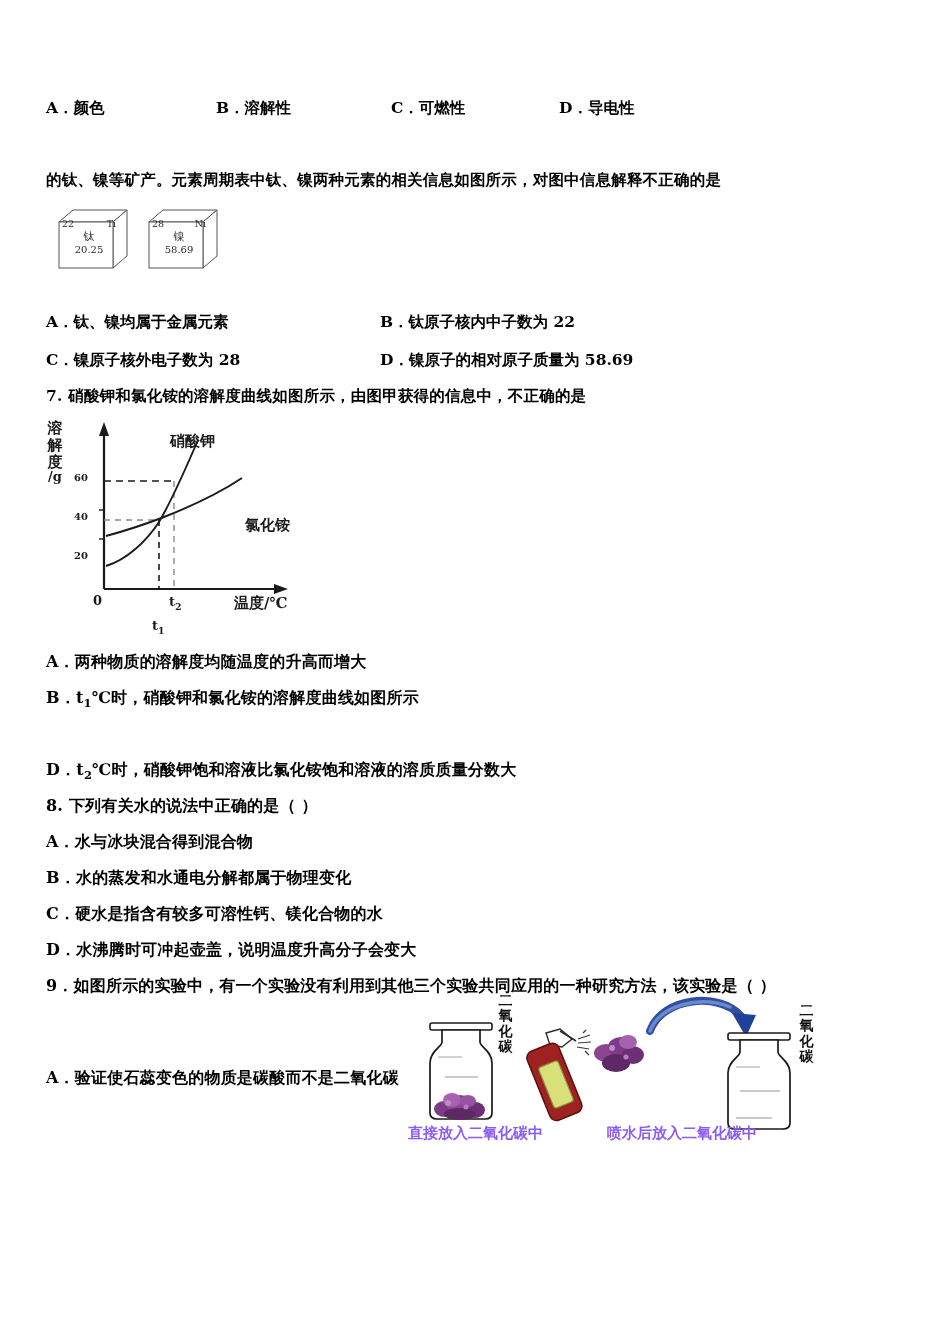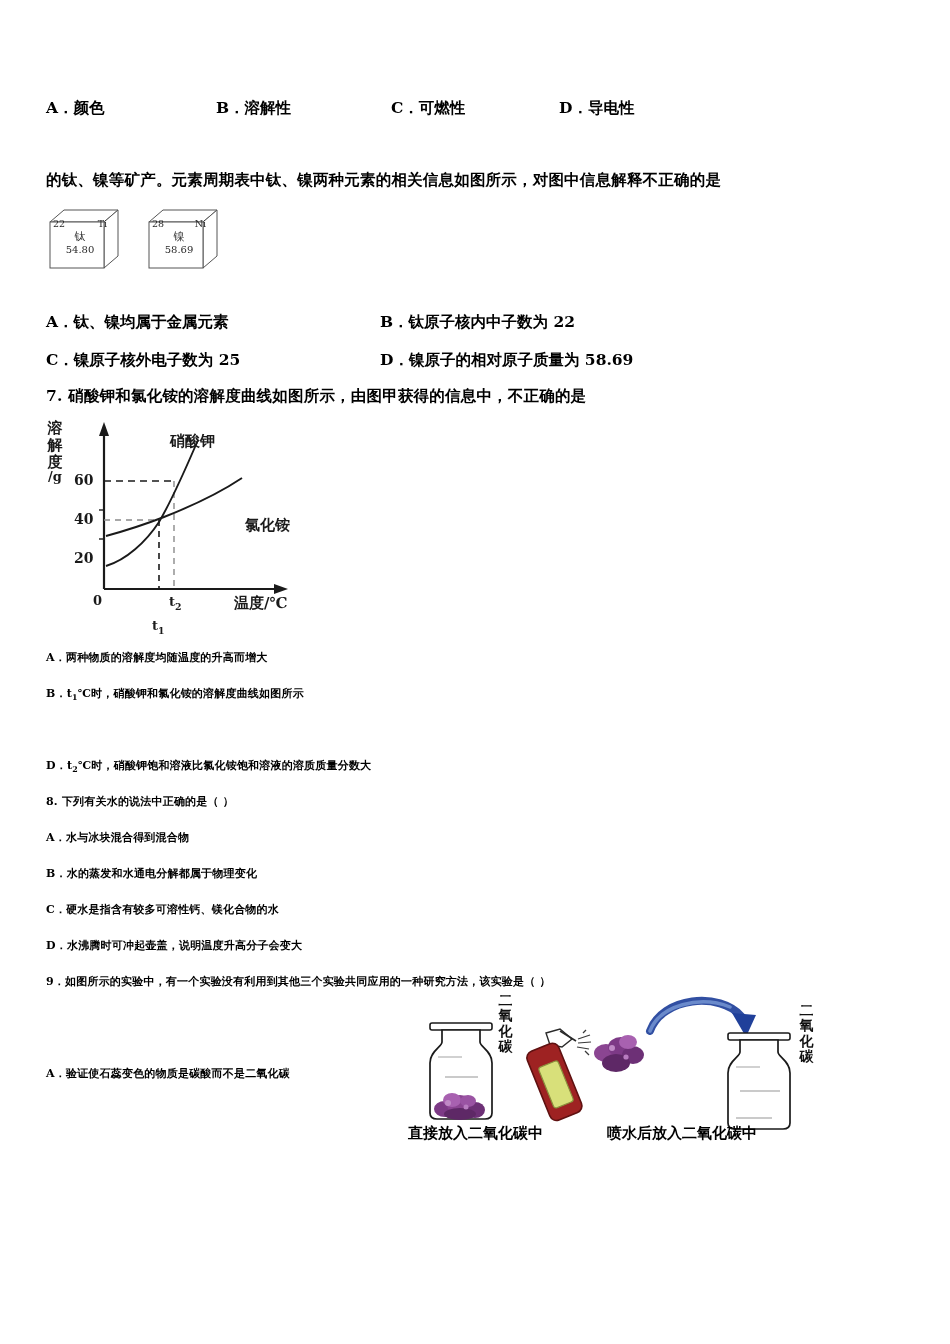--- a/index.html
+++ b/index.html
@@ -25,21 +25,21 @@
   .line {
     position: absolute;
     font-size: 15.5px;
     line-height: 1.35;
     white-space: nowrap;
     font-weight: 700;
     letter-spacing: 0.2px;
   }
   .q-line {
     position: absolute;
-    font-size: 11px;
+    font-size: 16px;
     line-height: 1.45;
     font-weight: 700;
     letter-spacing: 0.2px;
   }
   .opt-letter {
     font-family: "DejaVu Serif", "Liberation Serif", serif;
     font-weight: 700;
   }
   .sub { font-size: 0.72em; vertical-align: sub; }
 
@@ -108,21 +108,21 @@
     font-family: "DejaVu Serif", "Liberation Serif", serif;
     font-weight: 700;
     color: #1a1a1a;
   }
   .ylab {
     font-size: 15px;
     line-height: 1.12;
     width: 18px;
     text-align: center;
   }
-  .ytick { font-size: 14px; }
+  .ytick { font-size: 10px; }
   .xtick { font-size: 13px; }
   .curvelab { font-size: 15px; }
   .xaxislab { font-size: 15px; }
 
   
   .exp {
     position: absolute;
   }
   .exp svg { display: block; }
   .vlabel {
@@ -132,21 +132,21 @@
     line-height: 1.1;
     text-align: center;
     width: 17px;
     color: #111;
   }
   .caption {
     position: absolute;
     font-size: 15px;
     font-weight: 700;
     white-space: nowrap;
-    color: #000000;
+    color: #8b5cf6;
   }
 </style>
 </head>
 <body>
 
 <div class="page">
 
   <div class="opt-row4" style="left:46px; top:98px; width:640px;">
     <div style="width:170px;">
       <span class="opt-letter">A．</span><span>颜色</span>
@@ -159,34 +159,34 @@
     </div>
     <div>
       <span class="opt-letter">D．</span><span>导电性</span>
     </div>
   </div>
 
   <div class="line" style="left:46px; top:170px;">
     <span>的钛、镍等矿产。元素周期表中钛、镍两种元素的相关信息如图所示，对图中信息解释不正确的是</span>
   </div>
 
-  <div class="cube-wrap" style="left:46px; top:206px;">
+  <div class="cube-wrap" style="left:55px; top:206px;">
     <div class="cube">
       <svg width="76" height="68" viewBox="0 0 76 68">
         <polygon points="4,16 18,4 72,4 58,16" fill="#ffffff" stroke="#555" stroke-width="1"></polygon>
         <polygon points="58,16 72,4 72,50 58,62" fill="#ffffff" stroke="#555" stroke-width="1"></polygon>
         <rect x="4" y="16" width="54" height="46" fill="#ffffff" stroke="#555" stroke-width="1"></rect>
       </svg>
       <div class="face-text">
         <div class="row-top">
           <span>22</span>
           <span>Ti</span>
         </div>
         <div class="row-mid">钛</div>
-        <div class="row-bot">54.80</div>
+        <div class="row-bot">20.25</div>
       </div>
     </div>
   </div>
 
   <div class="cube-wrap" style="left:145px; top:206px;">
     <div class="cube">
       <svg width="76" height="68" viewBox="0 0 76 68">
         <polygon points="4,16 18,4 72,4 58,16" fill="#ffffff" stroke="#555" stroke-width="1"></polygon>
         <polygon points="58,16 72,4 72,50 58,62" fill="#ffffff" stroke="#555" stroke-width="1"></polygon>
         <rect x="4" y="16" width="54" height="46" fill="#ffffff" stroke="#555" stroke-width="1"></rect>
@@ -205,21 +205,21 @@
   <div class="opt-2col" style="left:46px; top:312px;">
     <span class="opt-letter">A．</span>
       <span>钛、镍均属于金属元素</span>
   </div>
   <div class="opt-2col" style="left:380px; top:312px;">
     <span class="opt-letter">B．</span>
       <span>钛原子核内中子数为 22</span>
   </div>
   <div class="opt-2col" style="left:46px; top:350px;">
     <span class="opt-letter">C．</span>
-      <span>镍原子核外电子数为 25</span>
+      <span>镍原子核外电子数为 28</span>
   </div>
   <div class="opt-2col" style="left:380px; top:350px;">
     <span class="opt-letter">D．</span>
       <span>镍原子的相对原子质量为 58.69</span>
   </div>
 
   <div class="line" style="left:46px; top:386px;">
     <span>7.</span>&nbsp;<span>硝酸钾和氯化铵的溶解度曲线如图所示，由图甲获得的信息中，不正确的是</span>
   </div>
 

